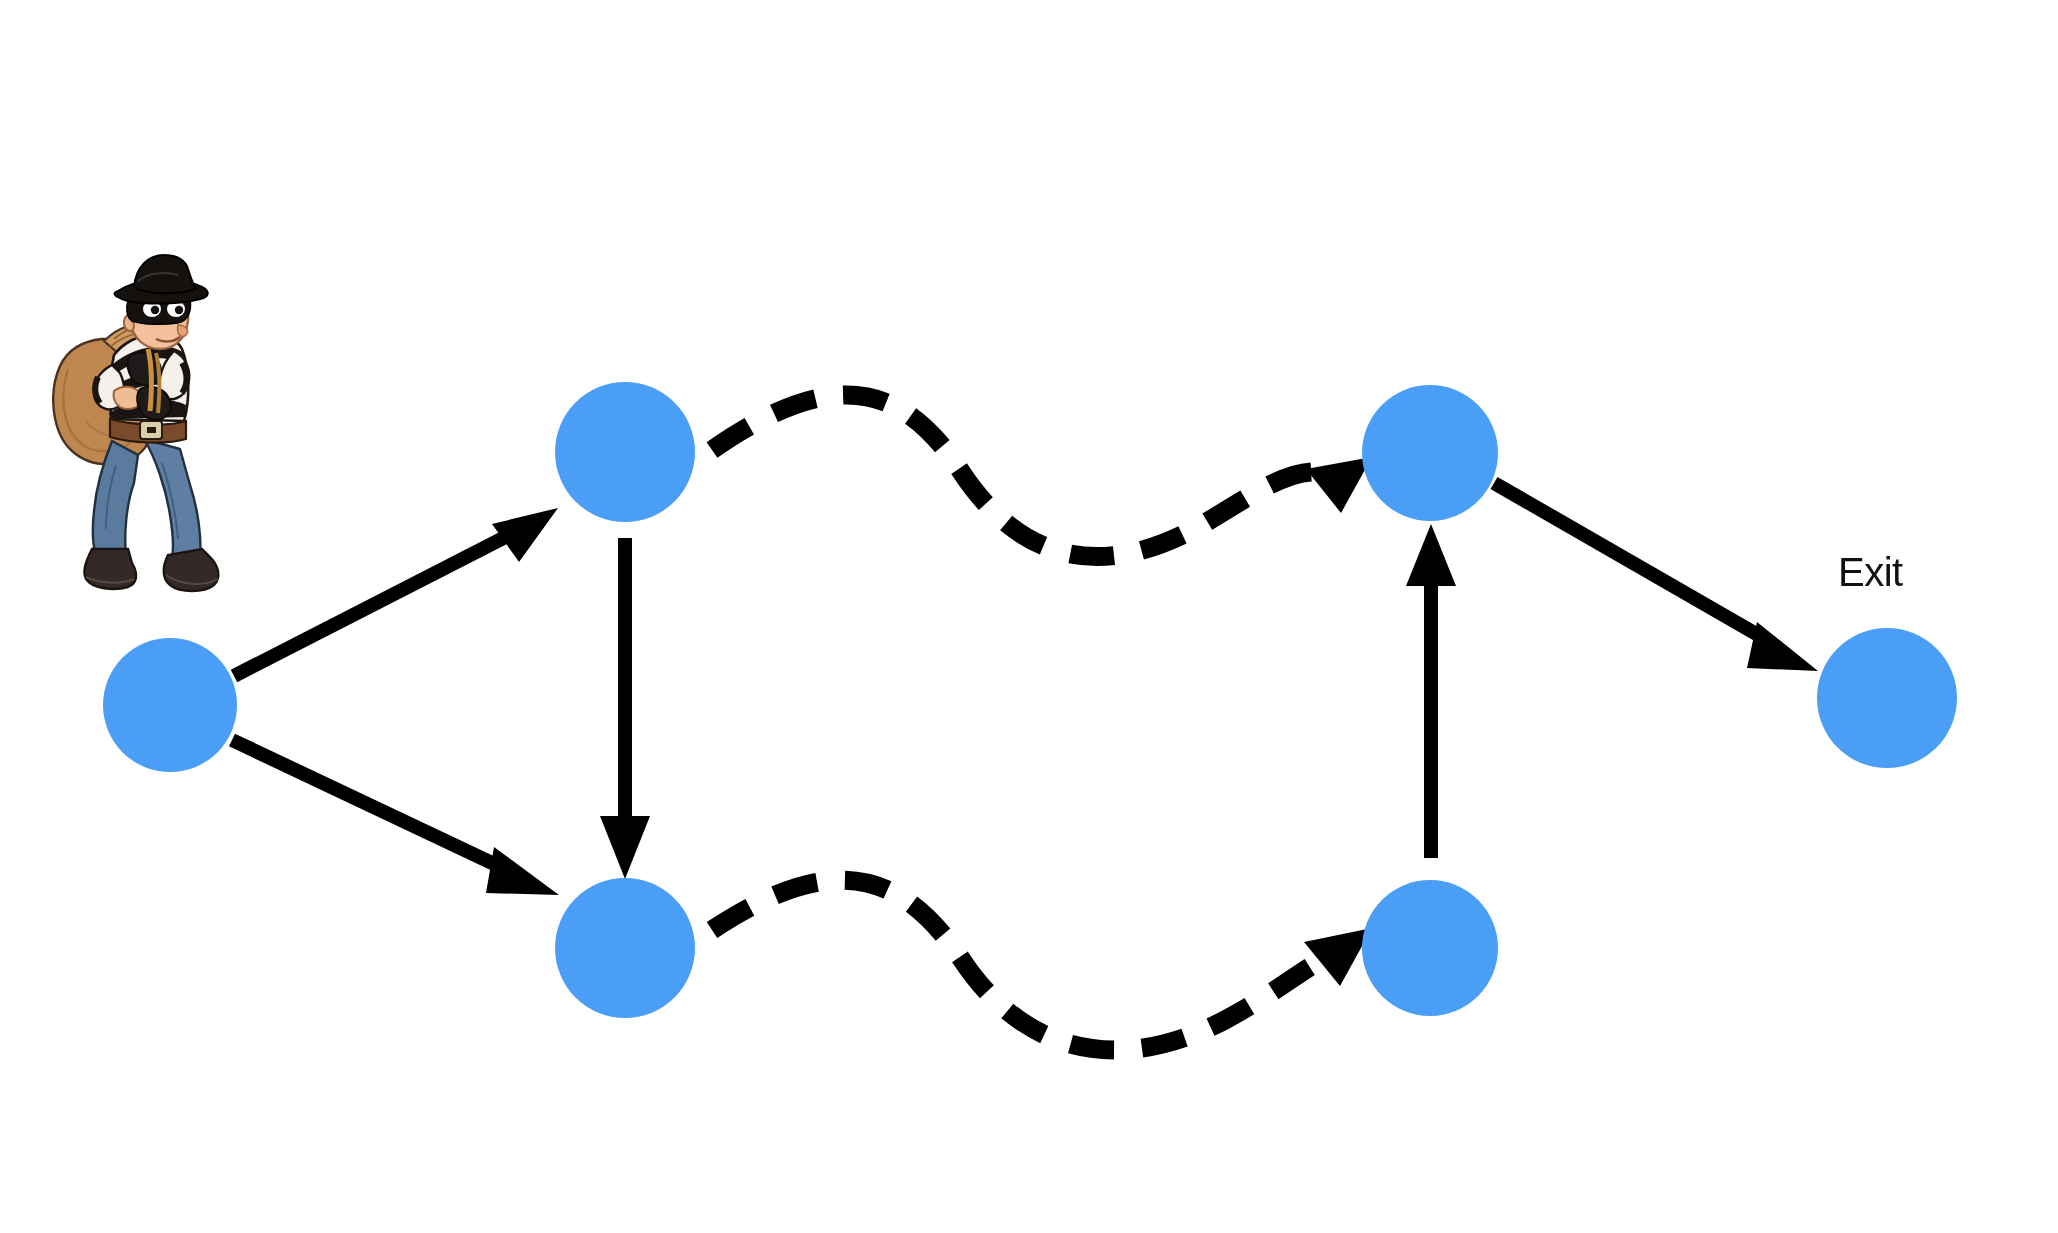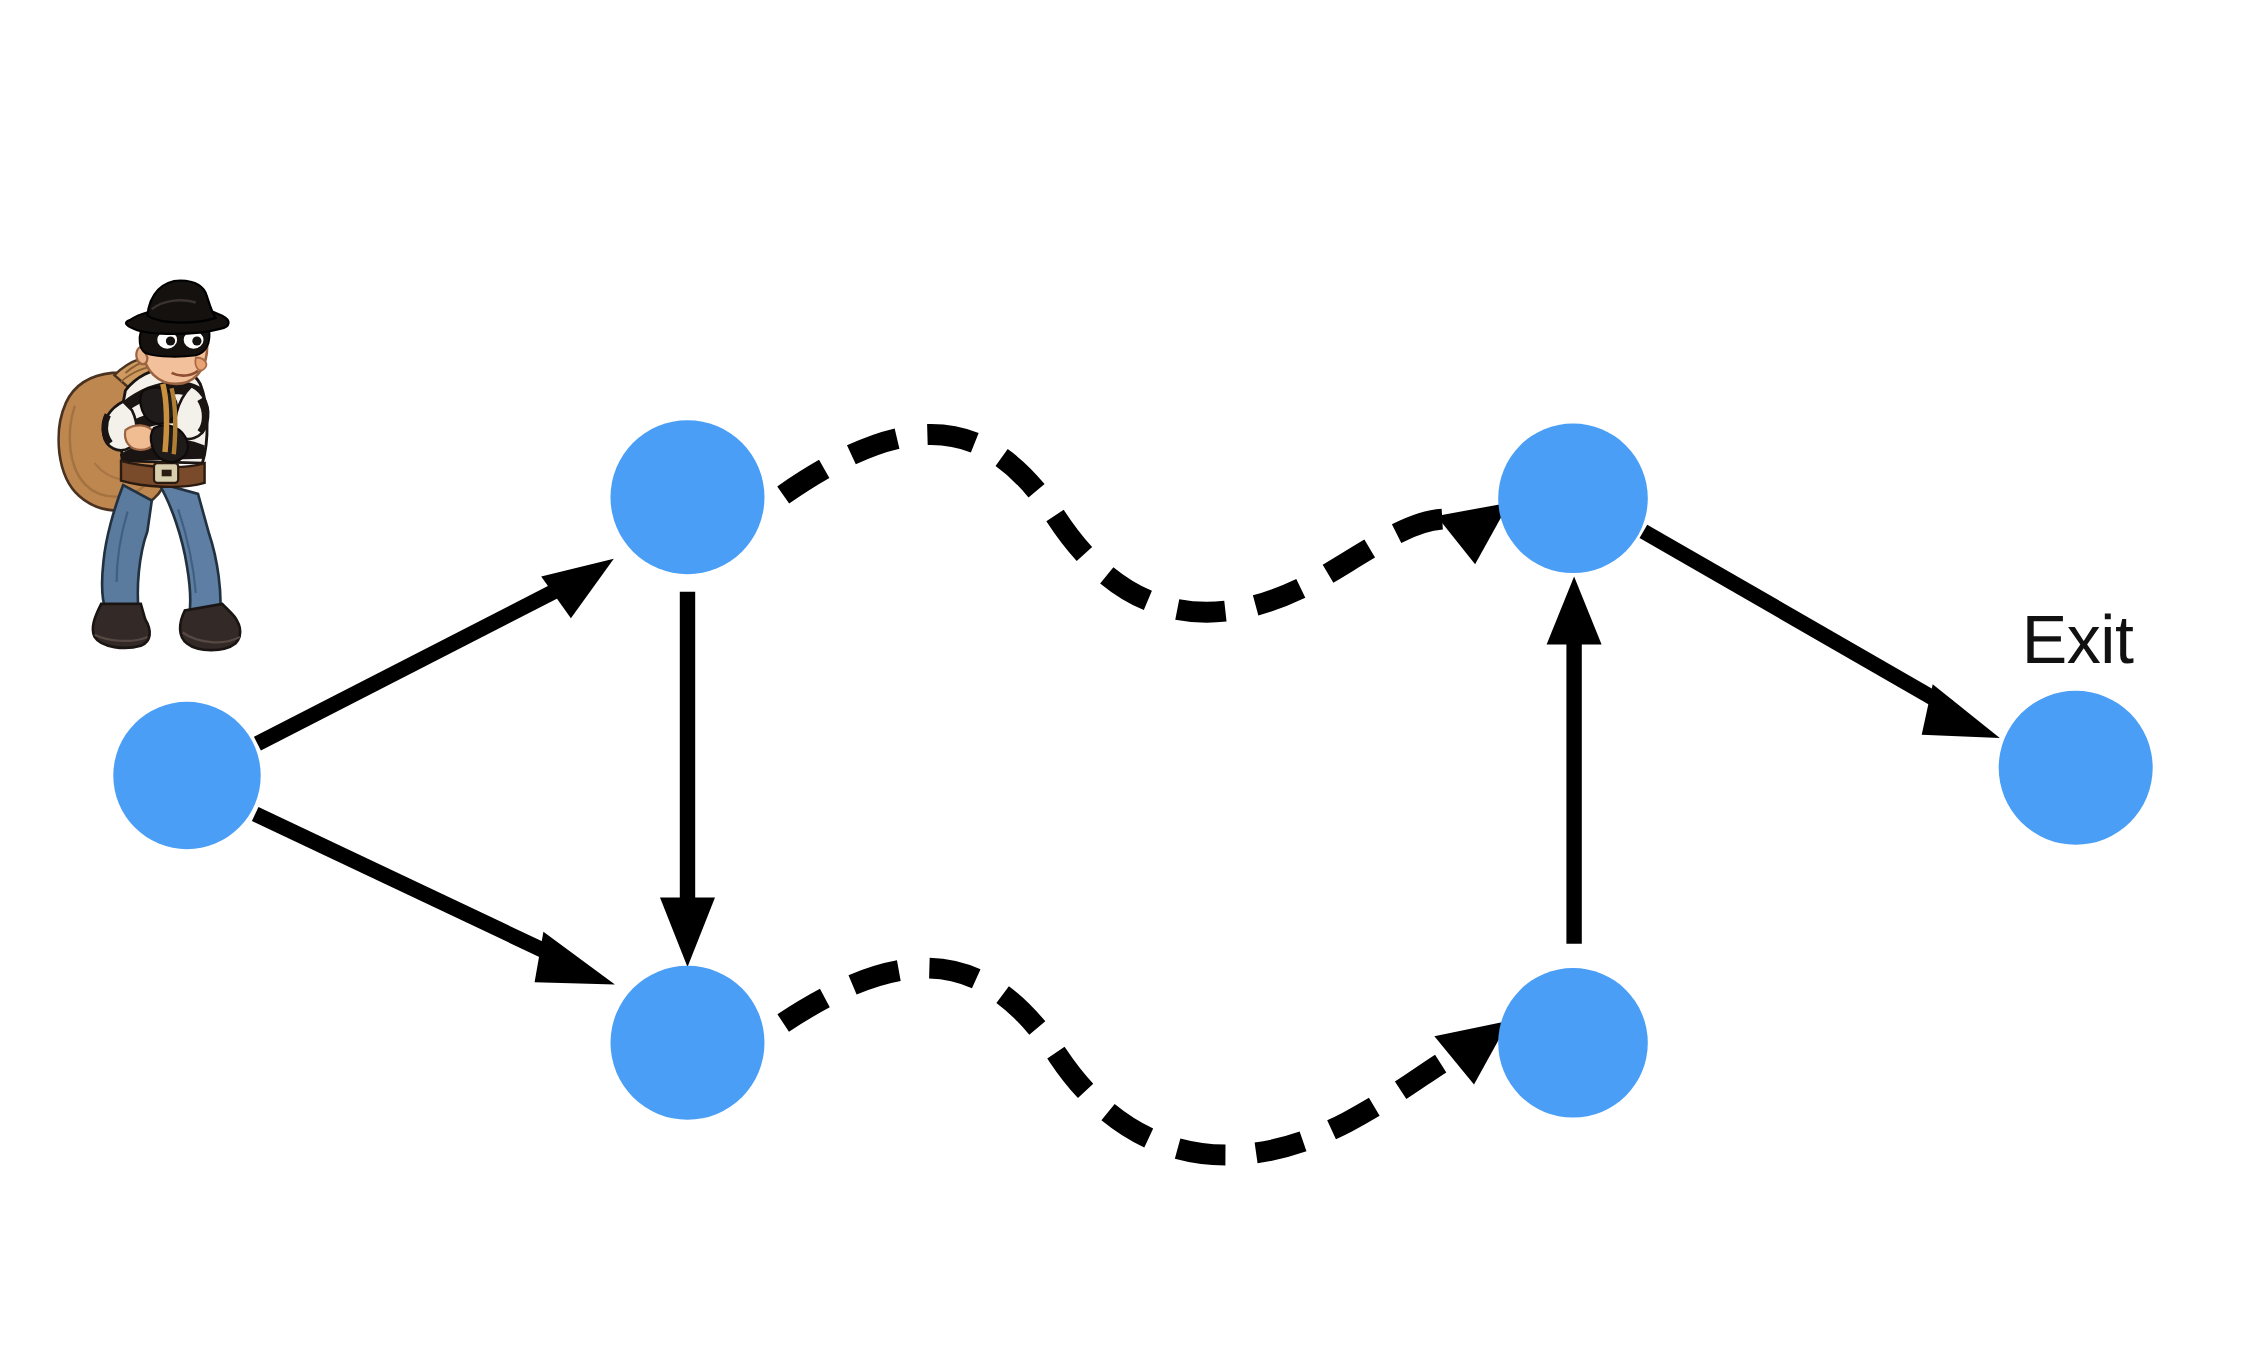--- a/index.html
+++ b/index.html
@@ -40,21 +40,21 @@
     stroke-dasharray: 44 28;
     stroke-linecap: butt;
   }
   .arrow-head {
     fill: #000000;
     stroke: none;
   }
   .exit-label {
     position: absolute;
     font-family: "Liberation Sans", sans-serif;
-    font-size: 62px;
+    font-size: 40px;
     font-weight: 400;
     color: #111111;
     letter-spacing: -0.5px;
     line-height: 1;
     white-space: nowrap;
   }
   
   #thief {
     position: absolute;
     left: 52px;

